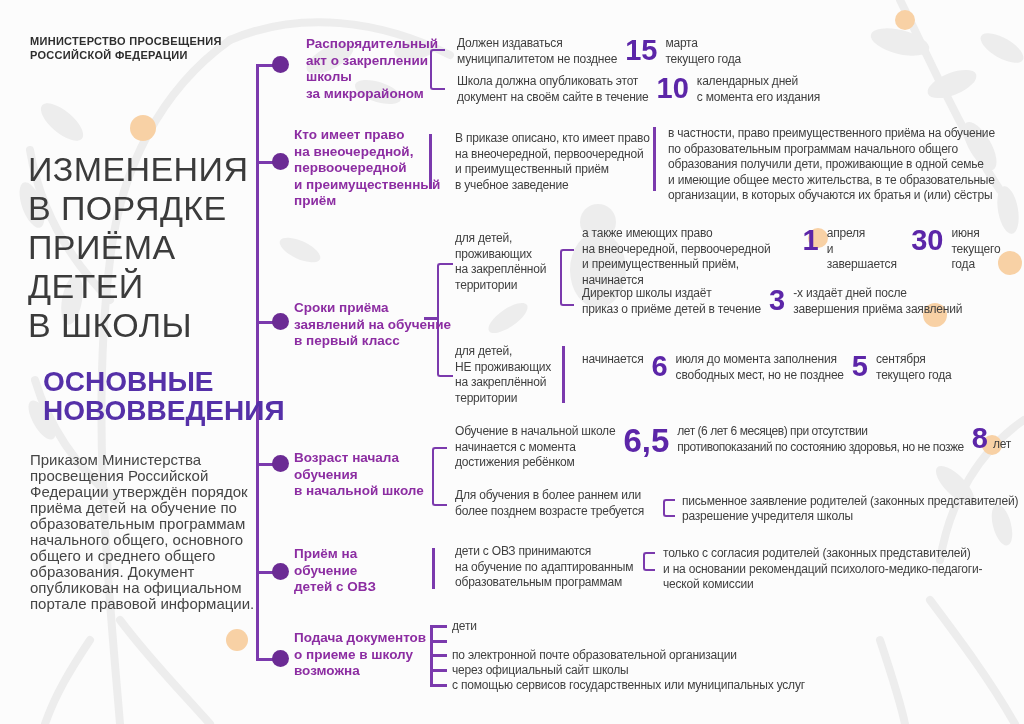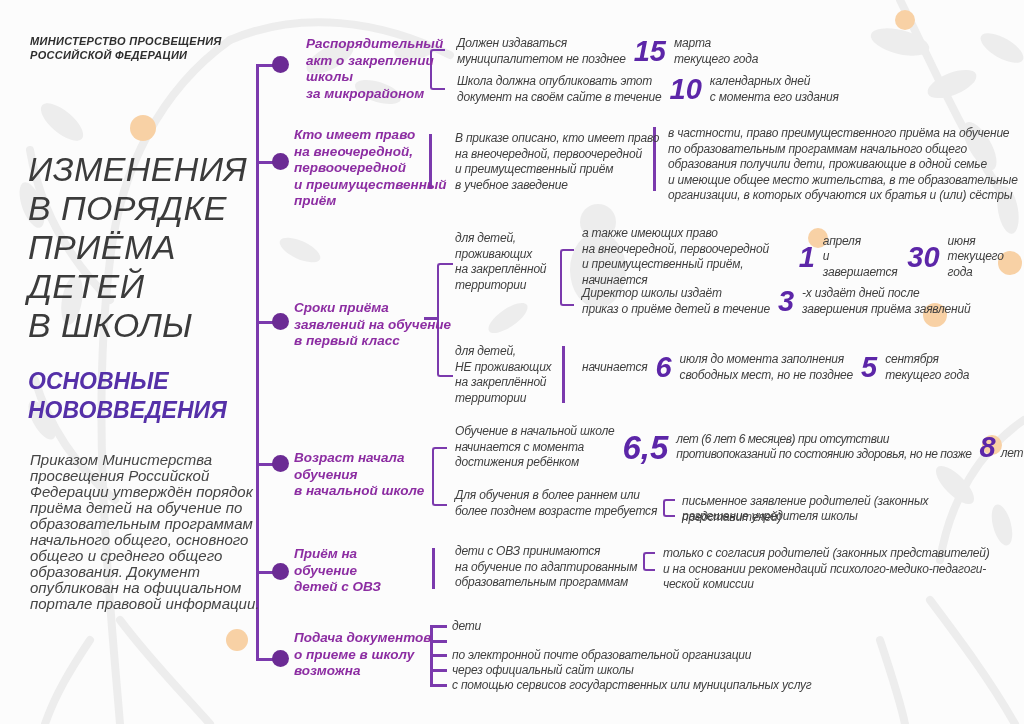--- a/index.html
+++ b/index.html
@@ -1,31 +1,31 @@
 <!DOCTYPE html>
 <html><head>
 <meta charset="utf-8">
 <style>
   html,body{margin:0;padding:0;background:#ffffff;}
   .canvas{
     position:relative;width:1024px;height:724px;background:#fcfcfc;
     overflow:hidden;font-family:"Liberation Sans",sans-serif;
   }
   .bg{position:absolute;left:0;top:0;z-index:0;}
-  .abs{position:absolute;white-space:pre-line;z-index:2;font-style:italic;}
+  .abs{position:absolute;white-space:pre-line;z-index:2;}
   .ministry{font-size:11px;font-weight:bold;color:#2e2e2e;line-height:14px;letter-spacing:.3px;}
   .title{font-size:34px;color:#3b3b3b;line-height:39px;letter-spacing:.4px;}
-  .subtitle{font-size:23px;font-weight:bold;color:#5530a8;line-height:29px;}
+  .subtitle{font-size:28px;font-weight:bold;color:#5530a8;line-height:29px;margin-left:15px;}
   .intro{font-size:15px;color:#454545;line-height:16px;}
   .sec-label{font-size:13.5px;font-weight:bold;color:#8c2da2;line-height:16.5px;}
   .txt{font-size:12px;color:#3f3f3f;line-height:15.5px;letter-spacing:-.2px;}
   .tight{letter-spacing:-.45px;}
   .num{font-weight:bold;color:#5c26a8;font-size:29px;line-height:29px;white-space:nowrap;}
   .num-lg{font-size:33px;line-height:33px;}
-  .row{display:flex;align-items:center;gap:8px;white-space:pre-line;}
+  .row{display:flex;align-items:flex-start;gap:8px;white-space:pre-line;}
   .pair{display:flex;align-items:baseline;gap:5px;}
   .vline{position:absolute;width:2.5px;background:#7b3aad;z-index:1;}
   .hline{position:absolute;height:2.5px;background:#7b3aad;z-index:1;}
   .bracket{position:absolute;border:2.5px solid #7b3aad;border-right:none;border-radius:3px 0 0 3px;z-index:1;}
   .dot{position:absolute;width:17px;height:17px;border-radius:50%;background:#6b2b94;z-index:3;}
 </style>
 </head>
 <body>
 
 <div class="canvas">

